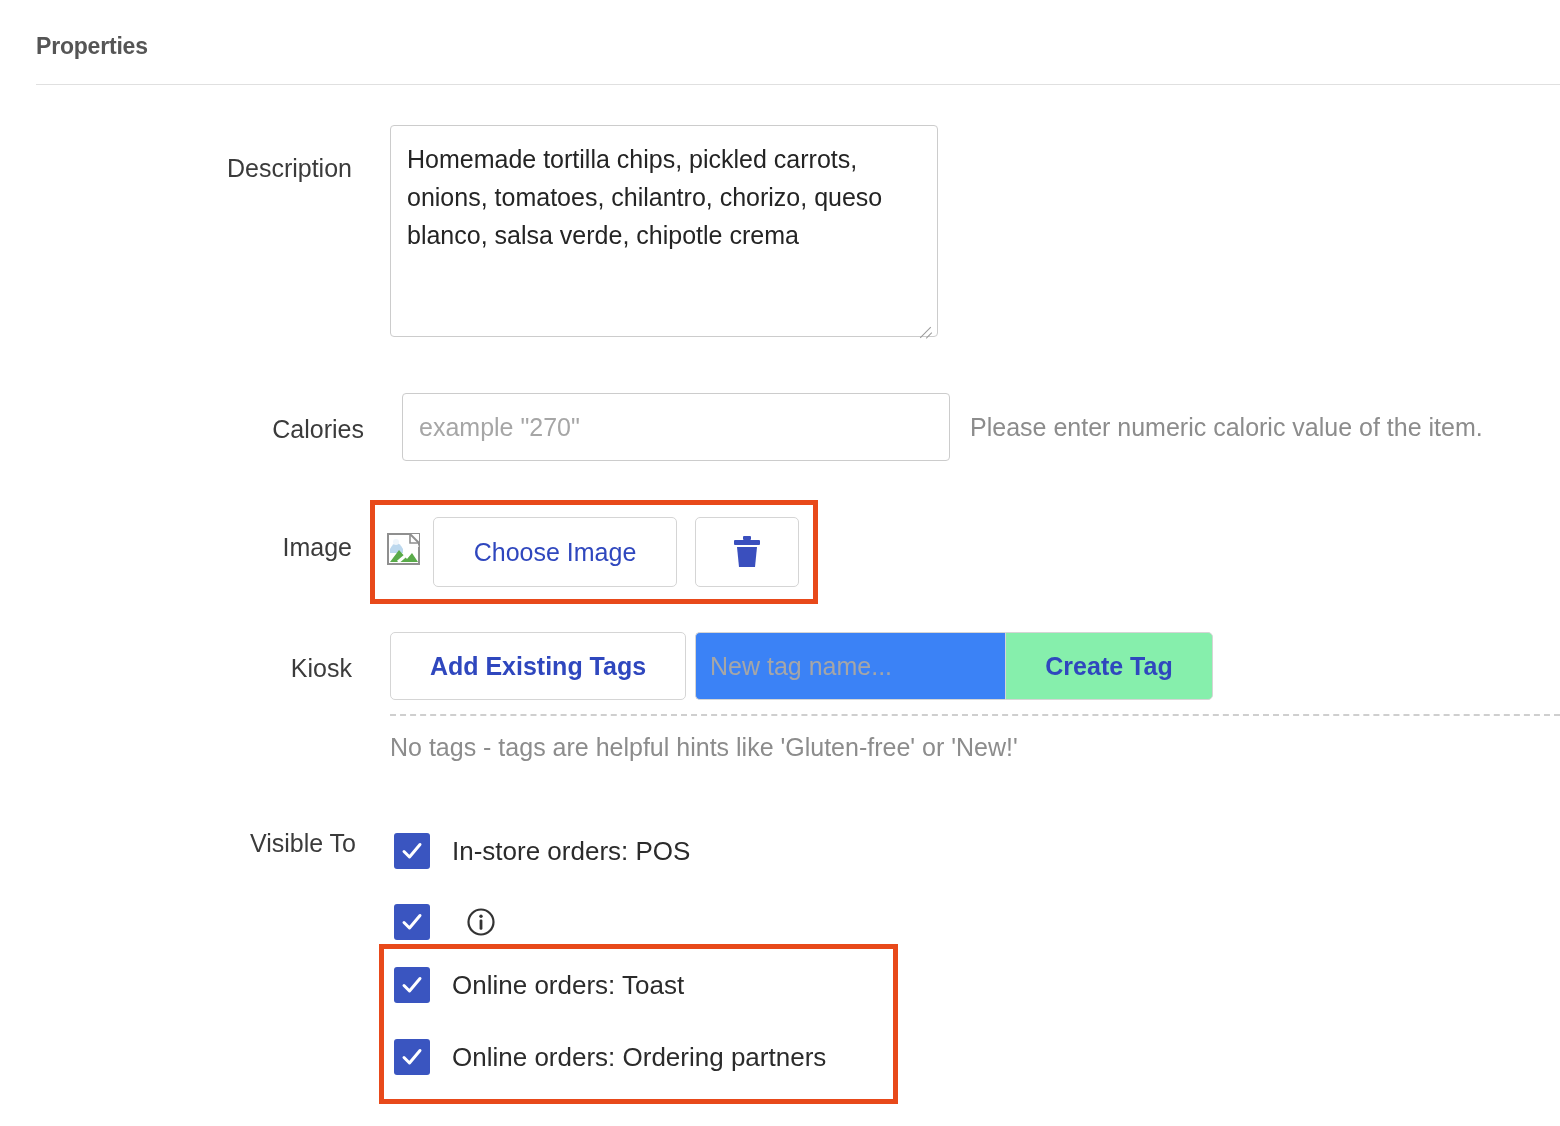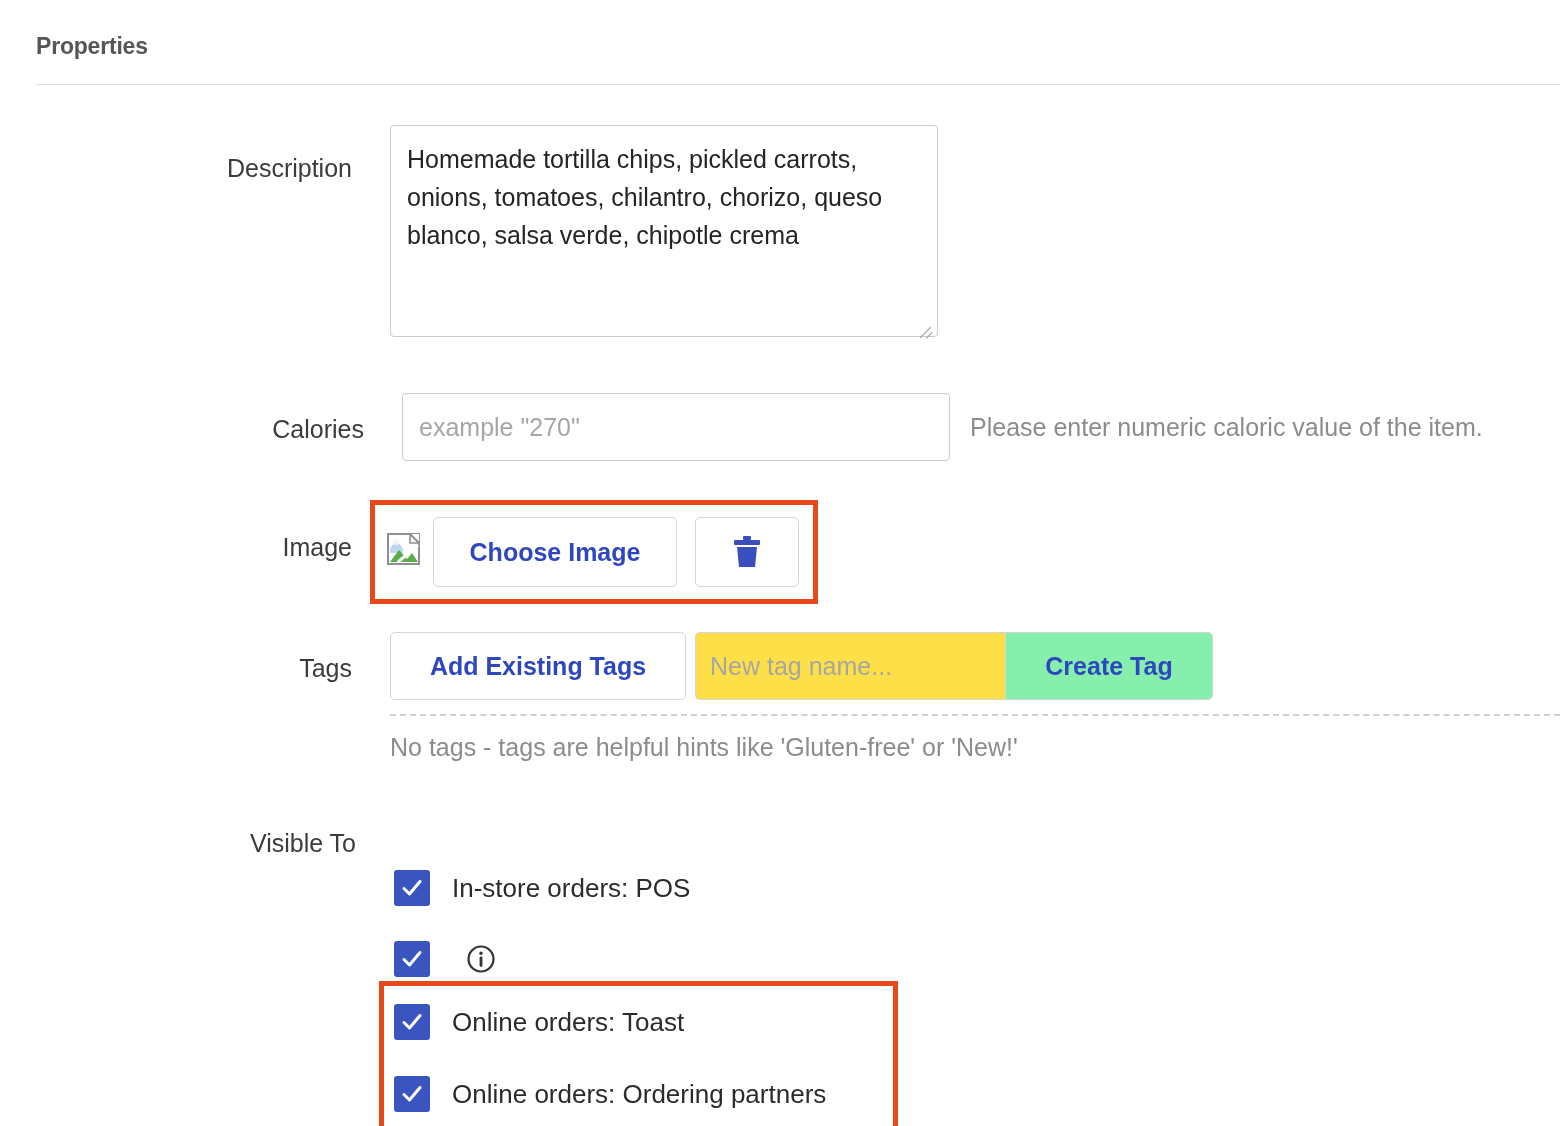--- a/index.html
+++ b/index.html
@@ -146,21 +146,21 @@
     margin-top: -6px;
   }
   .choose-image-btn {
     width: 244px;
     height: 70px;
     border: 1px solid #d5d5d5;
     border-radius: 5px;
     background: #ffffff;
     color: #2f47be;
     font-size: 25px;
-    font-weight: bold;
+    font-weight: normal;
     font-family: "Liberation Sans", sans-serif;
     cursor: pointer;
     line-height: 68px;
     padding: 0;
     text-align: center;
   }
   .delete-image-btn {
     width: 104px;
     height: 70px;
     margin-left: 18px;
@@ -198,21 +198,21 @@
   .new-tag-wrap {
     display: flex;
     margin-left: 9px;
   }
   .new-tag-input {
     width: 310px;
     height: 68px;
     border: 1px solid #d5d5d5;
     border-right: none;
     border-radius: 5px 0 0 5px;
-    background: #fde047;
+    background: #3b82f6;
     box-sizing: border-box;
     padding: 0 14px;
     font-size: 25px;
     font-family: "Liberation Sans", sans-serif;
     color: #242424;
     outline: none;
   }
   .new-tag-input::placeholder { color: #a6a6a6; }
   .create-tag-btn {
     width: 208px;
@@ -241,21 +241,20 @@
     font-size: 25px;
     color: #8c8c8c;
     line-height: 34px;
   }
 
   
   .row-visible { left: 4px; top: 828px; }
   .visible-options {
     margin-left: 38px;
     position: relative;
-    margin-top: 37px;
   }
   .check-row {
     display: flex;
     align-items: center;
     height: 46px;
   }
   .check-row.spaced { margin-top: 25px; }
   .checkbox {
     width: 36px;
     height: 36px;
@@ -340,21 +339,21 @@
       <svg width="30" height="34" viewBox="0 0 30 34">
         <rect x="11" y="1" width="8" height="4" rx="1" fill="#3a4fbe"></rect>
         <rect x="2" y="5" width="26" height="5" rx="1" fill="#3a4fbe"></rect>
         <path d="M5 12 L25 12 L23 32 L7 32 Z" fill="#3a4fbe"></path>
       </svg>
     </button>
   </div>
 </div>
 
 <div class="form-row row-tags">
-  <div class="field-label">Tags</div>
+  <div class="field-label">Kiosk</div>
   <div class="tags-group">
     <button class="add-existing-tags-btn">Add Existing Tags</button>
     <div class="new-tag-wrap">
       <input class="new-tag-input" type="text" placeholder="New tag name..." style="">
       <button class="create-tag-btn">Create Tag</button>
     </div>
   </div>
 </div>
 <div class="tags-dashed-rule"></div>
 <div class="tags-empty-note">No tags - tags are helpful hints like 'Gluten-free' or 'New!'</div>

